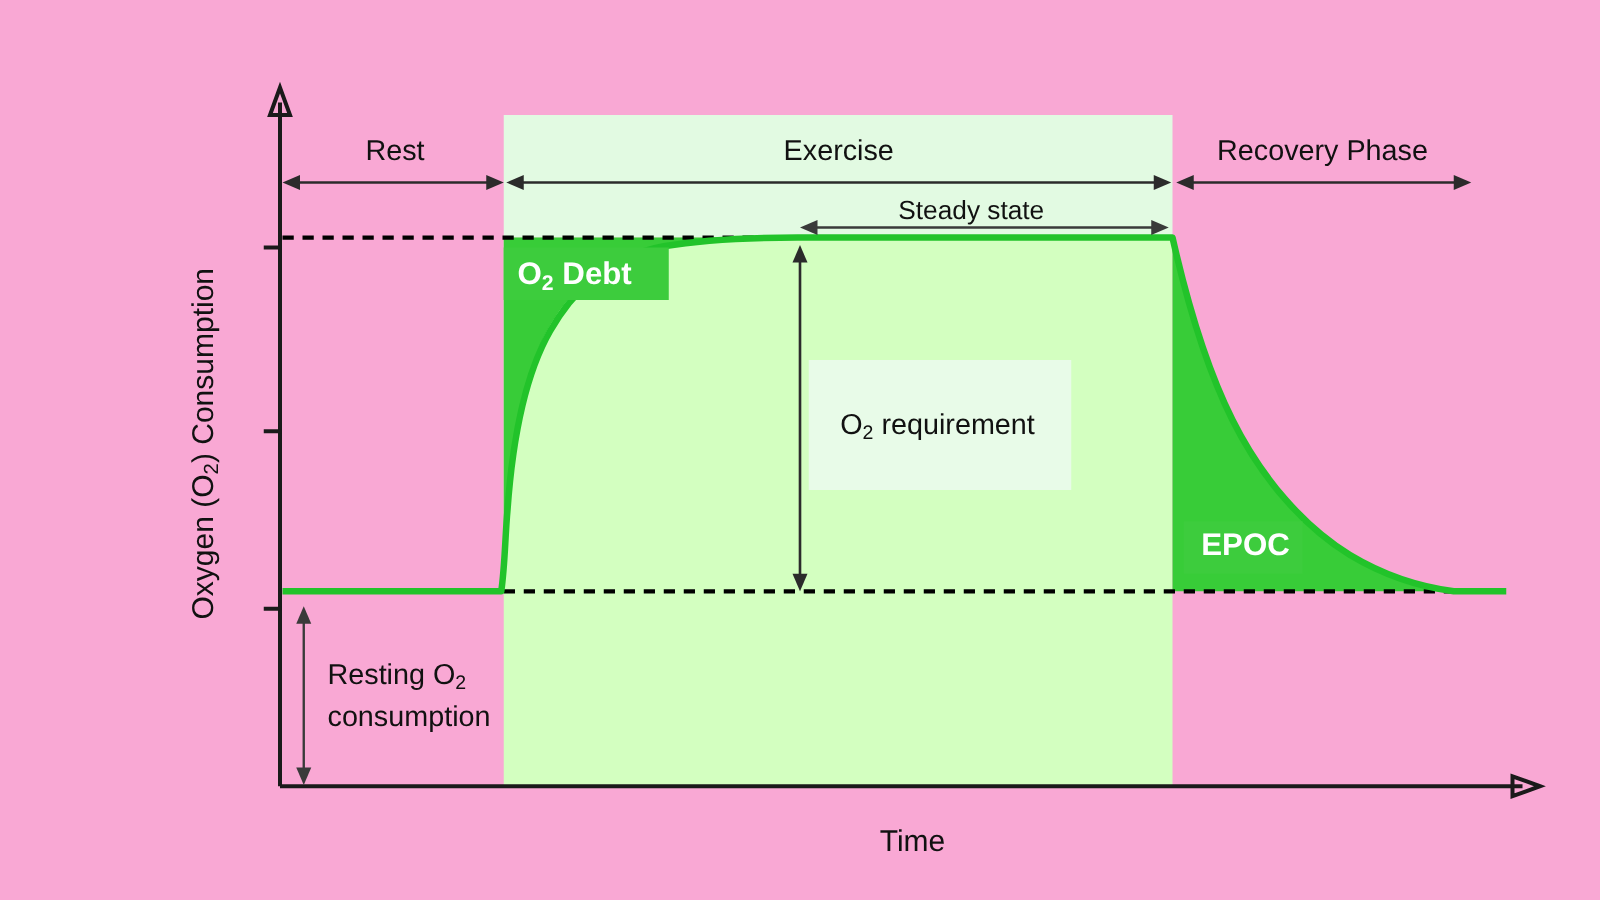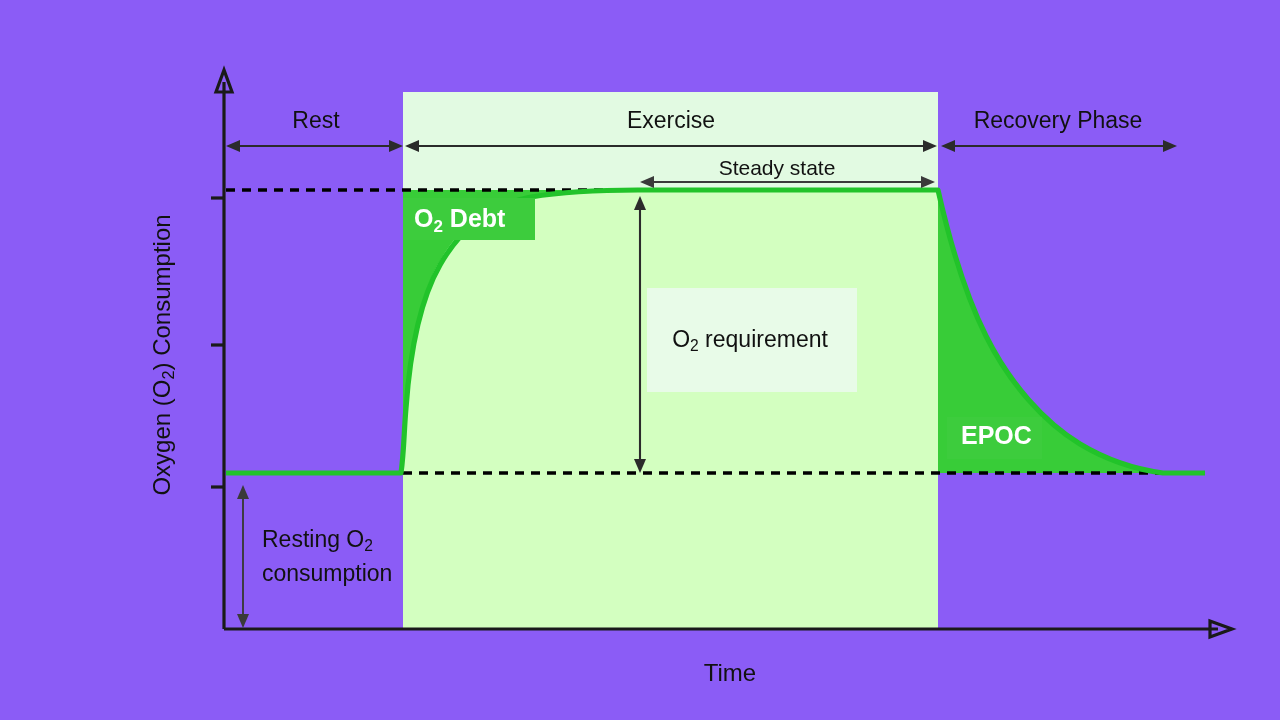--- a/index.html
+++ b/index.html
@@ -11,21 +11,21 @@
   body {
     width: 1280px;
     height: 720px;
     overflow: hidden;
     font-family: "Liberation Sans", sans-serif;
   }
   #figure-root {
     position: relative;
     width: 1280px;
     height: 720px;
-    background: #8b5cf6;
+    background: #f9a8d4;
   }
   svg#chart-svg {
     position: absolute;
     left: 0;
     top: 0;
     width: 1280px;
     height: 720px;
     display: block;
   }
   .axis-line {

